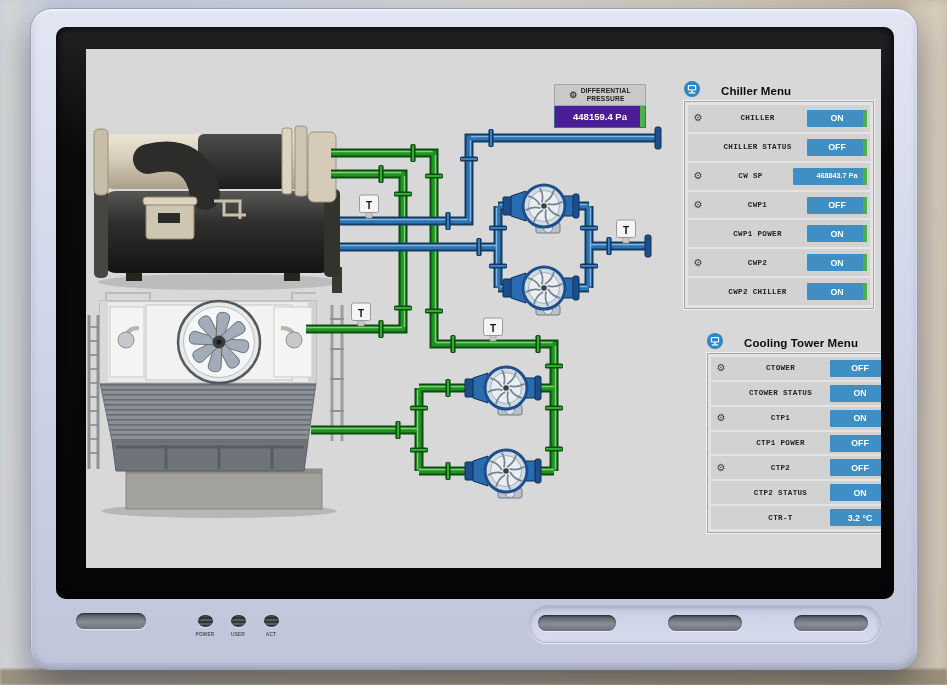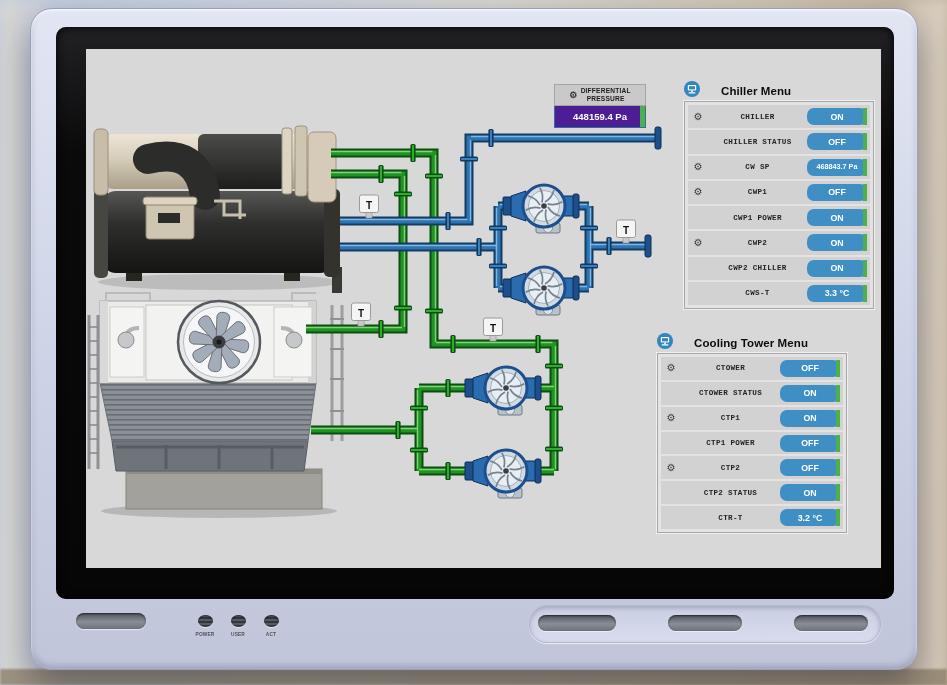--- a/index.html
+++ b/index.html
@@ -43,24 +43,24 @@
 
   .menu{position:absolute;width:190px;}
   .menu-head{display:flex;align-items:flex-end;gap:21px;height:18px;margin-bottom:4px;
     font-size:11.5px;font-weight:bold;color:#0c0c0c;letter-spacing:.1px;}
   .panel{background:#e3e3e3;border:1px solid #a6a6a6;box-shadow:0 0 0 1px #f0f0f0;
     padding:3px;display:flex;flex-direction:column;gap:2px;box-sizing:border-box;}
   #menu-0 .panel{height:208px;} #menu-1 .panel{height:180px;}
   .row{flex:1;background:#d2d2d2;display:flex;align-items:center;min-height:17px;}
   .gear{width:20px;text-align:center;font-size:10px;color:#3a3a3a;line-height:1;}
   .rlabel{flex:1;text-align:center;font-size:7.6px;font-weight:bold;color:#222;letter-spacing:.3px;font-family:Liberation Mono, monospace;}
-  .rbtn{width:60px;height:17px;margin-right:3px;background:#3f8fc5;border-radius:7px;position:relative;
+  .rbtn{width:60px;height:17px;margin-right:3px;background:#3f8fc5;border-radius:1px;position:relative;
     display:flex;align-items:center;justify-content:center;color:#fff;font-weight:bold;font-size:8.8px;flex:none;}
   .rbtn .strip{width:4.5px;}
-  .rbtn.small{font-size:7.2px;line-height:1.05;text-align:center;}
+  .rbtn.small{font-size:7.2px;line-height:1.05;text-align:center;padding-left:14px;}
   .rbtn.small span{display:block;width:48px;}
 
   .t-label{font:bold 10px "Liberation Sans",sans-serif;fill:#111;}
   svg{display:block;}
 </style>
 </head>
 <body>
 
 <div class="stage">
   <div class="bg-stripe1"></div>
@@ -390,31 +390,23 @@
               </div>
             </div>
             <div class="row">
               <span class="gear"></span>
               <span class="rlabel">CWP2 CHILLER</span>
               <div class="rbtn">
                 <span>ON</span>
                 <i class="strip"></i>
               </div>
             </div>
-            <div class="row">
-              <span class="gear"></span>
-              <span class="rlabel">CWS-T</span>
-              <div class="rbtn">
-                <span>3.3 °C</span>
-                <i class="strip"></i>
-              </div>
-            </div>
           </div>
         </div>
-      <div id="menu-1" class="menu" style="left:571px;top:282px">
+      <div id="menu-1" class="menu" style="left:621px;top:282px">
           <div class="menu-head">
             <svg width="16" height="16" viewBox="0 0 16 16">
               <circle cx="8" cy="8" r="8" fill="#2F86C0"></circle>
               <rect x="3.8" y="4" width="8.4" height="5.6" rx="1" fill="#fff"></rect>
               <rect x="5" y="5.2" width="6" height="3.2" fill="#2F86C0"></rect>
               <rect x="7.2" y="9.6" width="1.6" height="1.6" fill="#fff"></rect>
               <rect x="4.6" y="11.2" width="6.8" height="1.3" rx=".6" fill="#fff"></rect>
             </svg>
             <span>Cooling Tower Menu</span>
           </div>

